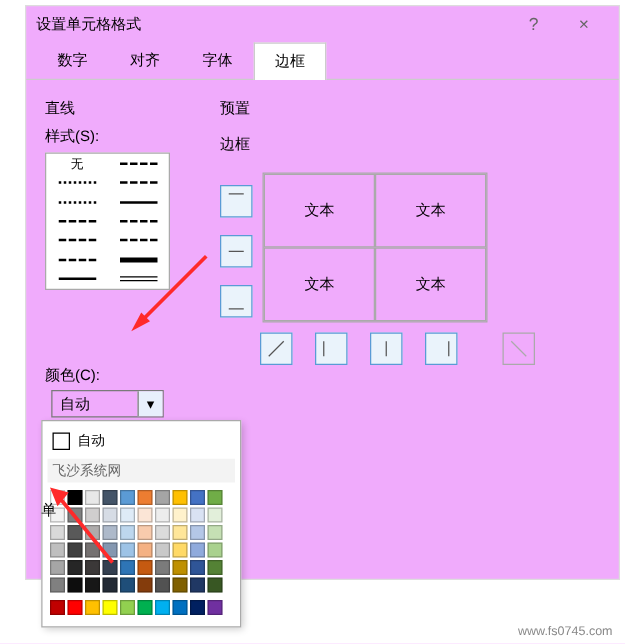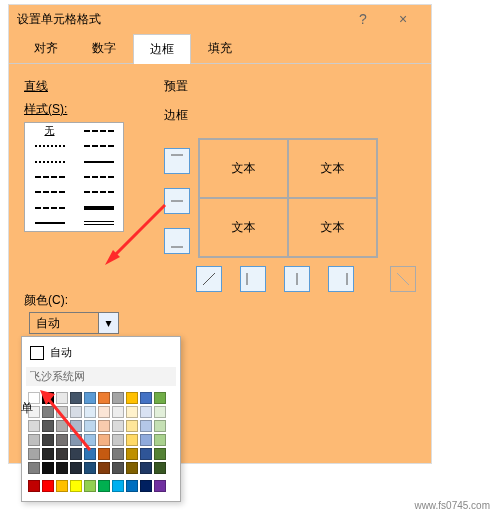--- a/index.html
+++ b/index.html
@@ -1,26 +1,26 @@
 <!DOCTYPE html>
 <html><head>
 <meta charset="utf-8">
 <style>
   * { box-sizing: border-box; margin: 0; padding: 0; font-family: "Microsoft YaHei", sans-serif; }
   body { background: #fff; width: 500px; height: 515px; position: relative; overflow: hidden; }
-  .dialog { position: absolute; left: 8px; top: 4px; width: 424px; height: 460px; background: #fdba74; border: 1px solid #ddd; }
+  .dialog { position: absolute; left: 20px; top: 4px; width: 476px; height: 460px; background: #f0abfc; border: 1px solid #ddd; }
   .titlebar { height: 28px; display: flex; align-items: center; padding: 0 8px; font-size: 12px; }
   .titlebar .spacer { flex: 1; }
   .titlebar .btn { width: 40px; text-align: center; color: #666; font-size: 14px; cursor: default; }
   .tabs { display: flex; padding: 0 8px; font-size: 12px; border-bottom: 1px solid #ccc; }
   .tab { padding: 6px 16px; border: 1px solid transparent; border-bottom: none; cursor: default; }
   .tab.active { border-color: #ccc; background: #fff; position: relative; top: 1px; }
   .pane { position: relative; padding: 10px 12px; font-size: 12px; height: 400px; }
   .section-label { margin-bottom: 6px; }
-  .col-left { position: absolute; left: 15px; top: 14px; width: 120px; text-decoration: underline; }
+  .col-left { position: absolute; left: 15px; top: 14px; width: 120px; }
   .style-box { border: 1px solid #aaa; background: #fff; height: 110px; width: 100px; margin-top: 4px; display: flex; }
   .style-col { flex: 1; display: flex; flex-direction: column; font-size: 10px; }
   .style-cell { flex: 1; display: flex; align-items: center; justify-content: center; }
   .line { height: 0; width: 30px; }
   .dots { border-top: 2px dotted #000; }
   .dash { border-top: 2px dashed #000; }
   .solid { border-top: 2px solid #000; }
   .thick { border-top: 4px solid #000; }
   .col-right { position: absolute; left: 155px; top: 14px; width: 300px; }
   .preset-row { display: flex; gap: 18px; margin-top: 6px; margin-left: 10px; }
@@ -58,24 +58,24 @@
 <body>
 
 <div class="dialog">
   <div class="titlebar">
     <span>设置单元格格式</span>
     <span class="spacer"></span>
     <span class="btn">?</span>
     <span class="btn">×</span>
   </div>
   <div class="tabs">
+    <div class="tab">数字</div>
     <div class="tab">对齐</div>
-    <div class="tab">数字</div>
+    <div class="tab">字体</div>
     <div class="tab active">边框</div>
-    <div class="tab">填充</div>
   </div>
 
   <div class="pane">
 
     <div class="col-left">
       <div class="section-label">直线</div>
       <div>样式(S):</div>
       <div class="style-box">
         <div class="style-col">
           <div class="style-cell">无</div>

